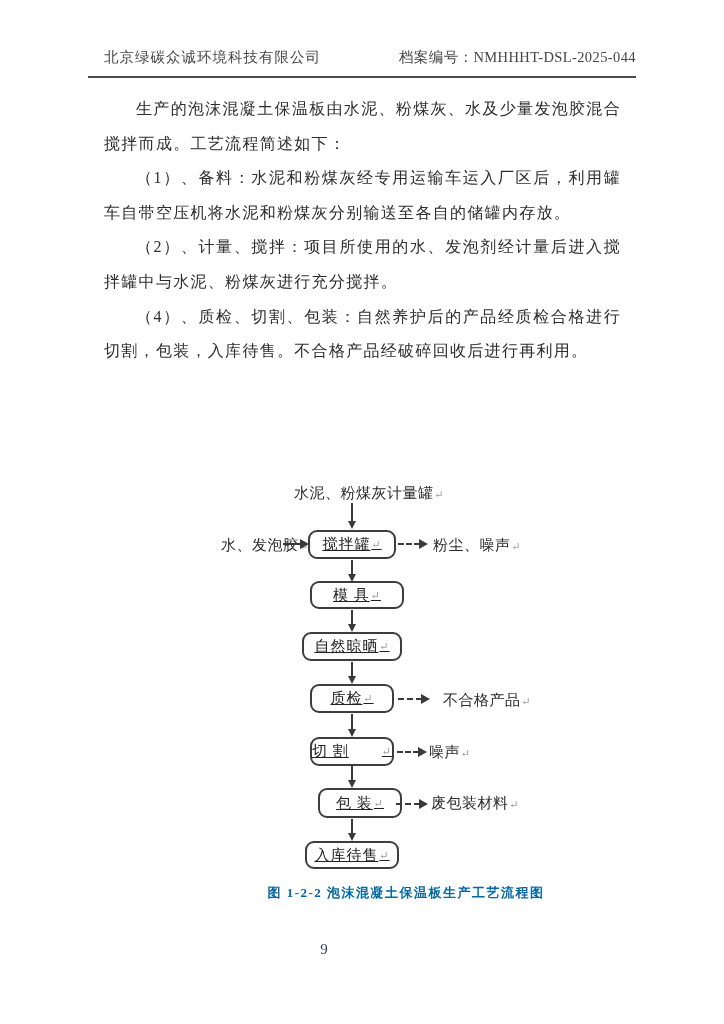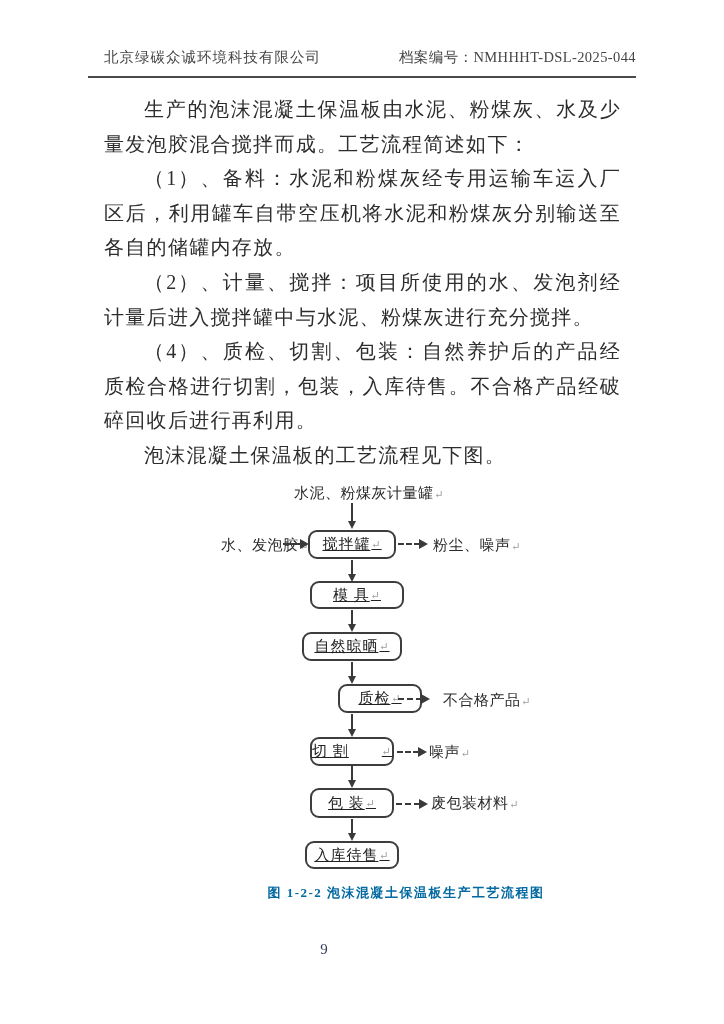--- a/index.html
+++ b/index.html
@@ -14,21 +14,21 @@
     position:absolute; left:88px; top:48px; width:548px;
     display:flex; justify-content:space-between; align-items:flex-end;
     border-bottom:2px solid #4a4a4a; padding-bottom:9px;
     font-size:14.5px; color:#454545; letter-spacing:1px;
   }
   .header .company { padding-left:16px; }
   .header .archive { letter-spacing:0.4px; }
   
   .bodytext {
     position:absolute; left:104px; top:92px; width:517px;
-    font-size:20px; line-height:34.6px; letter-spacing:1.3px;
+    font-size:16px; line-height:34.6px; letter-spacing:1.3px;
     text-align:justify; color:#2d2d2d;
   }
   .bodytext p { margin:0; text-indent:2em; }
   
   .flabel { position:absolute; font-size:15px; letter-spacing:0.5px; color:#2a2a2a; white-space:nowrap; }
   .ret { color:#9a9a9a; font-size:11px; margin-left:1px; }
   .fbox {
     position:absolute; box-sizing:border-box; background:#fff;
     border:2px solid #3d3d3d; border-radius:9px;
     display:flex; align-items:center; justify-content:center;
@@ -61,21 +61,20 @@
   <div class="header">
     <span class="company">北京绿碳众诚环境科技有限公司</span>
     <span class="archive">档案编号：NMHHHT-DSL-2025-044</span>
   </div>
 
   <div class="bodytext">
     <p>生产的泡沫混凝土保温板由水泥、粉煤灰、水及少量发泡胶混合搅拌而成。工艺流程简述如下：</p>
     <p>（1）、备料：水泥和粉煤灰经专用运输车运入厂区后，利用罐车自带空压机将水泥和粉煤灰分别输送至各自的储罐内存放。</p>
     <p>（2）、计量、搅拌：项目所使用的水、发泡剂经计量后进入搅拌罐中与水泥、粉煤灰进行充分搅拌。</p>
     <p>（4）、质检、切割、包装：自然养护后的产品经质检合格进行切割，包装，入库待售。不合格产品经破碎回收后进行再利用。</p>
-    <p>泡沫混凝土保温板的工艺流程见下图。</p>
   </div>
 
   <div>
 
     <div class="flabel" style="left:294px; top:484px;">
       <span>水泥、粉煤灰计量罐</span><span class="ret">↵</span>
     </div>
 
     <div class="va" style="top:503px;">
       <div class="line" style="height:18px;"></div>
@@ -121,21 +120,21 @@
     <div class="fbox" style="left:302px; top:632px; width:100px; height:29px;">
       <span>自然晾晒</span>
         <span class="ret">↵</span>
     </div>
 
     <div class="va" style="top:662px;">
       <div class="line" style="height:14px;"></div>
         <div class="head"></div>
     </div>
 
-    <div class="fbox" style="left:310px; top:684px; width:84px; height:29px;margin-left:28px;">
+    <div class="fbox" style="left:310px; top:684px; width:84px; height:29px;">
       <span>质检</span>
         <span class="ret">↵</span>
     </div>
 
     <div class="da" style="left:398px; top:695px;">
       <div class="line" style="width:24px;"></div>
         <div class="head" style="left:23px;"></div>
     </div>
     <div class="flabel" style="left:443px; top:691px;">
       <span>不合格产品</span><span class="ret">↵</span>
@@ -157,21 +156,21 @@
     </div>
     <div class="flabel" style="left:429px; top:743px;">
       <span>噪声</span><span class="ret">↵</span>
     </div>
 
     <div class="va" style="top:766px;">
       <div class="line" style="height:14px;"></div>
         <div class="head"></div>
     </div>
 
-    <div class="fbox" style="left:310px; top:788px; width:84px; height:30px;">
+    <div class="fbox" style="left:318px; top:788px; width:84px; height:30px;">
       <span>包 装</span>
         <span class="ret">↵</span>
     </div>
 
     <div class="da" style="left:396px; top:800px;">
       <div class="line" style="width:24px;"></div>
         <div class="head" style="left:23px;"></div>
     </div>
     <div class="flabel" style="left:431px; top:794px;">
       <span>废包装材料</span><span class="ret">↵</span>

